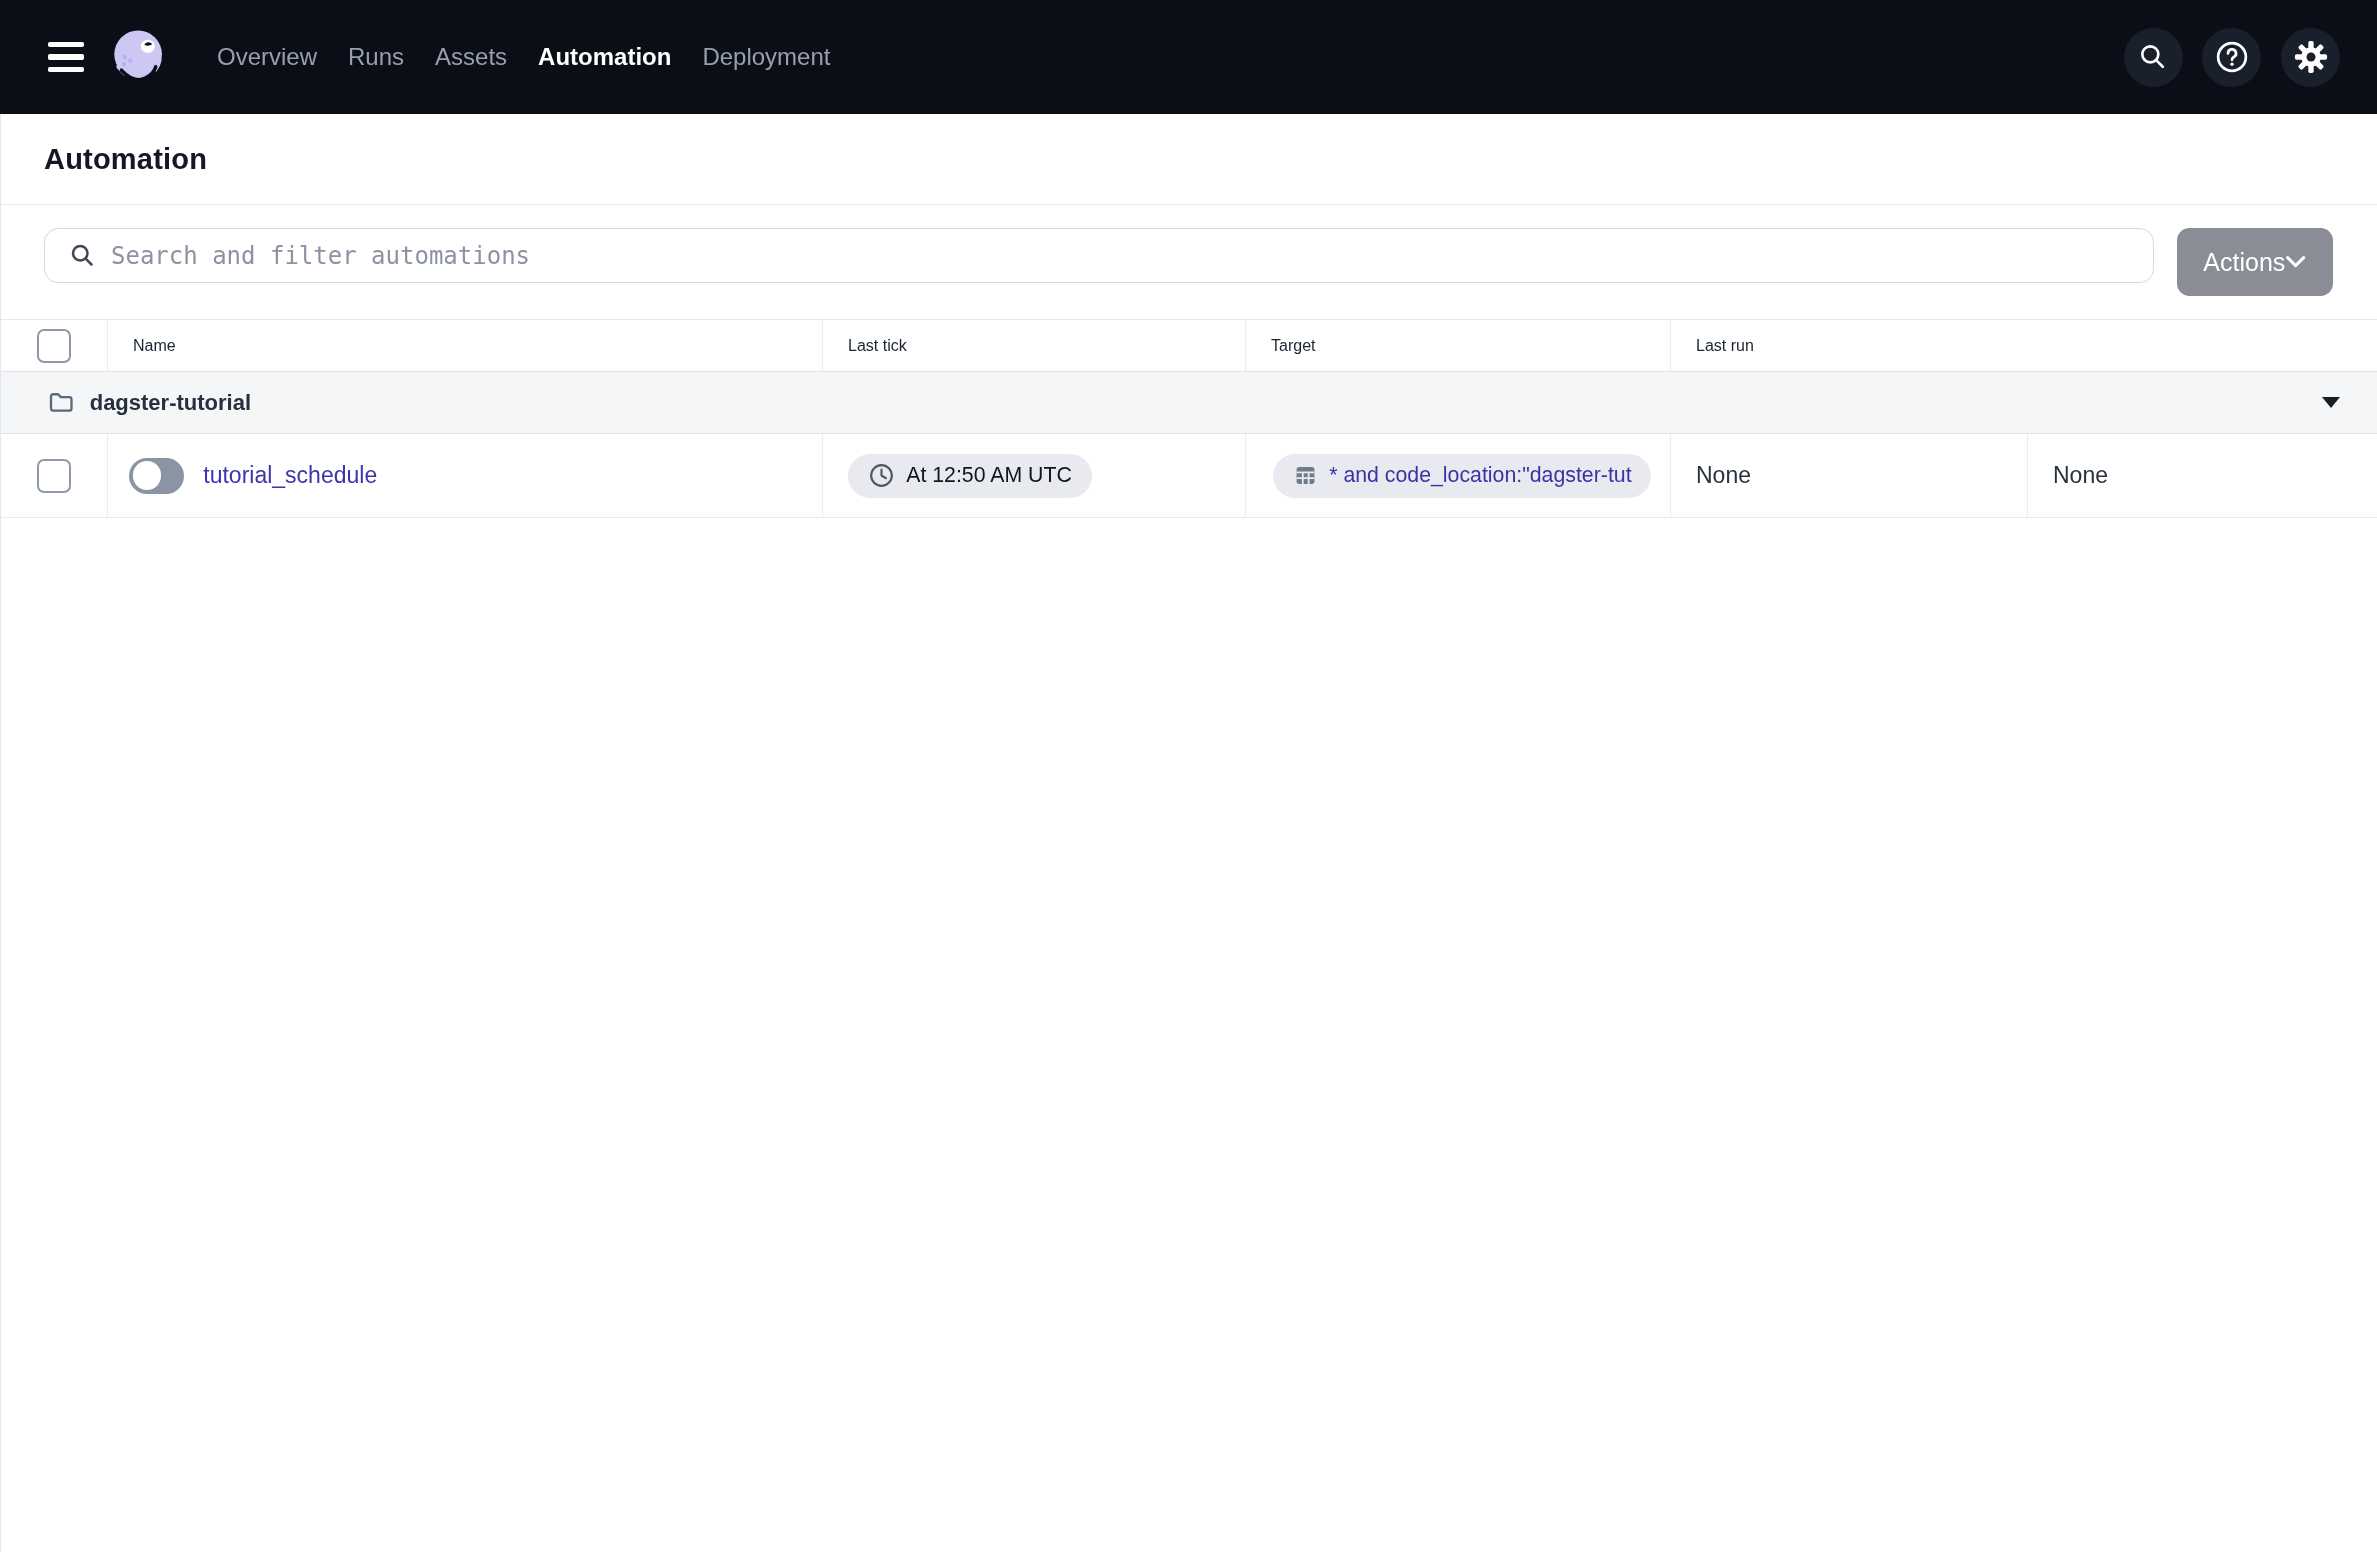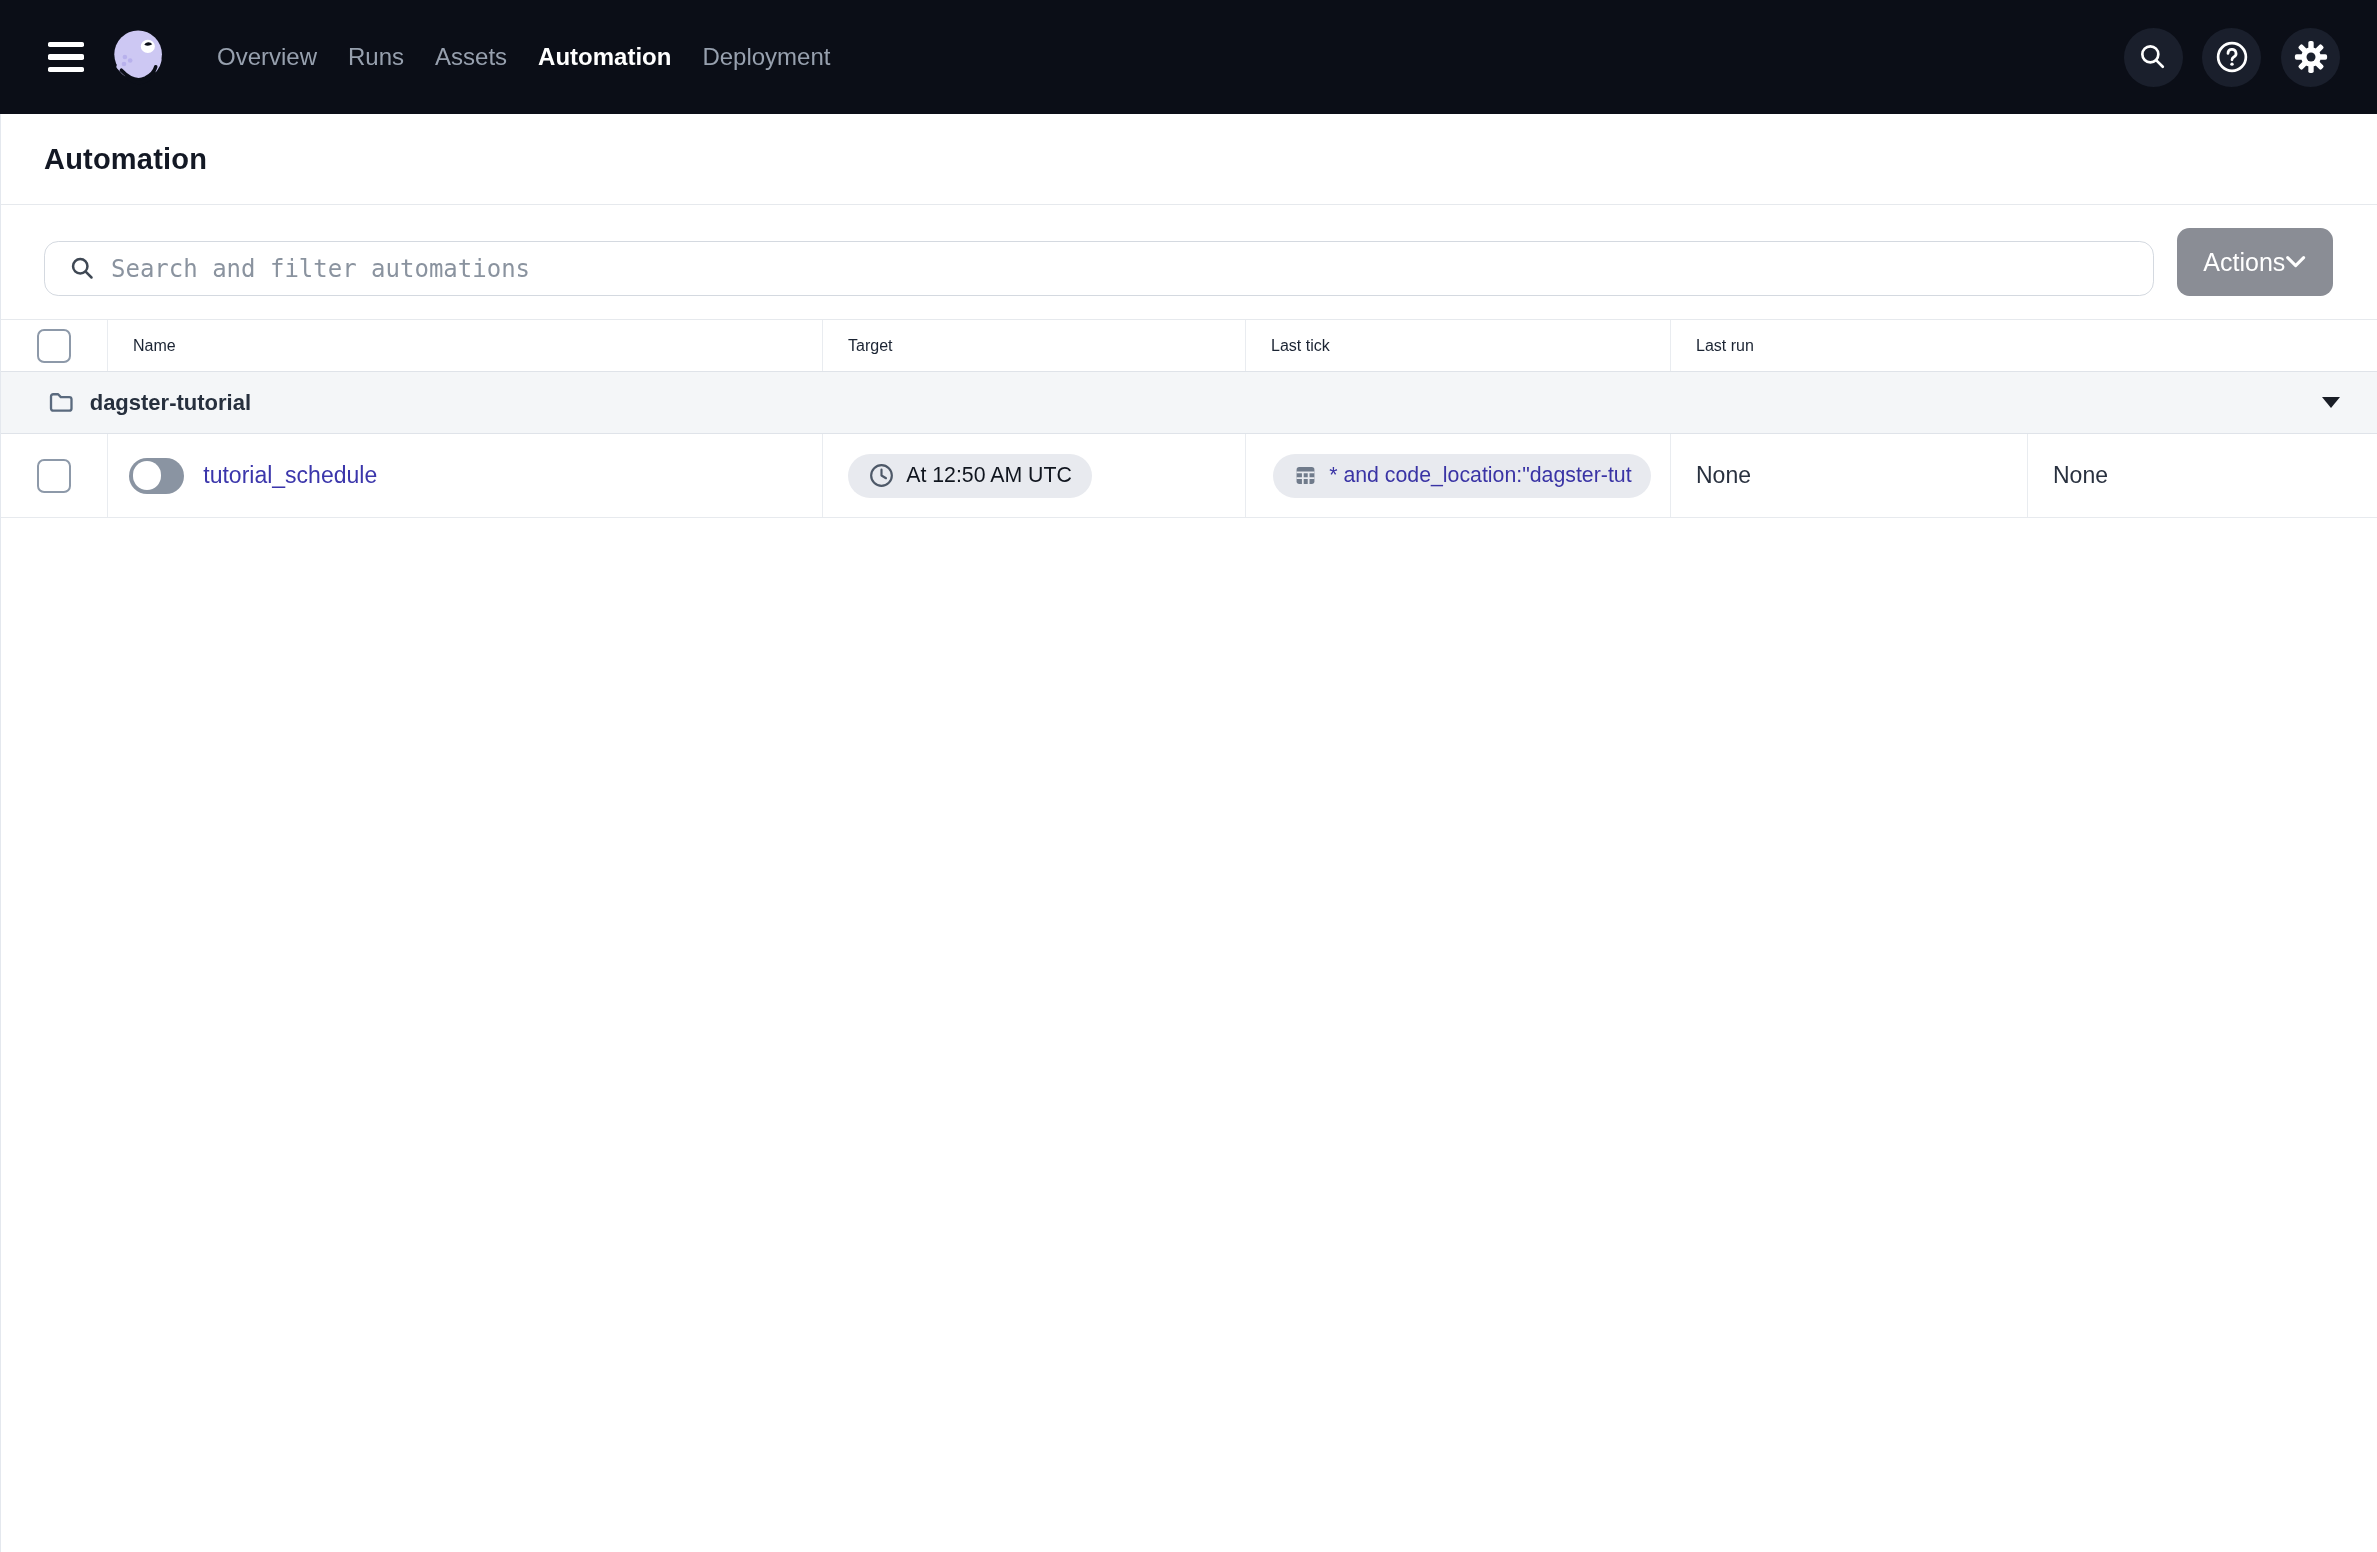--- a/index.html
+++ b/index.html
@@ -42,21 +42,21 @@
   
   .main { height: 1439px; border-left: 1.8px solid #e4e8ee; background: #fff; }
 
   .page-header {
     height: 91px; display: flex; align-items: center;
     padding: 0 43px; border-bottom: 1.8px solid #e6e9ed;
   }
   .page-title { font-size: 29px; font-weight: 700; color: #131824; letter-spacing: 0.2px; }
 
   .toolbar {
-    display: flex; align-items: flex-end; gap: 23px;
+    display: flex; align-items: flex-start; gap: 23px;
     padding: 23px 44px 23px 43px;
   }
   .search-box {
     flex: 1; height: 55px; border: 1.8px solid #d4d9e0; border-radius: 14.2px;
     display: flex; align-items: center; padding: 0 21.3px 0 24px; background: #fff;
   }
   .search-box input {
     flex: 1; border: none; outline: none; margin-left: 15px;
     font-family: "DejaVu Sans Mono", monospace;
     font-size: 24px; color: #27303e; background: transparent;
@@ -230,22 +230,22 @@
       </button>
     </div>
 
     <div class="auto-table">
 
       <div class="grid-row header-row">
         <div class="cell checkbox-cell">
           <button class="checkbox"></button>
         </div>
         <div class="cell">Name</div>
+        <div class="cell">Last tick</div>
         <div class="cell">Target</div>
-        <div class="cell">Last tick</div>
         <div class="cell">Last run</div>
       </div>
 
       <div class="group-row">
         <svg width="28.5" height="28.5" viewBox="0 0 32 32">
           <path d="M4.5 9.5 a2.5 2.5 0 0 1 2.5 -2.5 h5.5 l3 3.2 h9.5 a2.5 2.5 0 0 1 2.5 2.5 v10.3 a2.5 2.5 0 0 1 -2.5 2.5 h-18 a2.5 2.5 0 0 1 -2.5 -2.5 z" stroke="#5a6a7e" stroke-width="2.6" fill="none" stroke-linejoin="round"></path>
         </svg>
         <span class="group-label">dagster-tutorial</span>
         <span class="group-caret"></span>
       </div>

